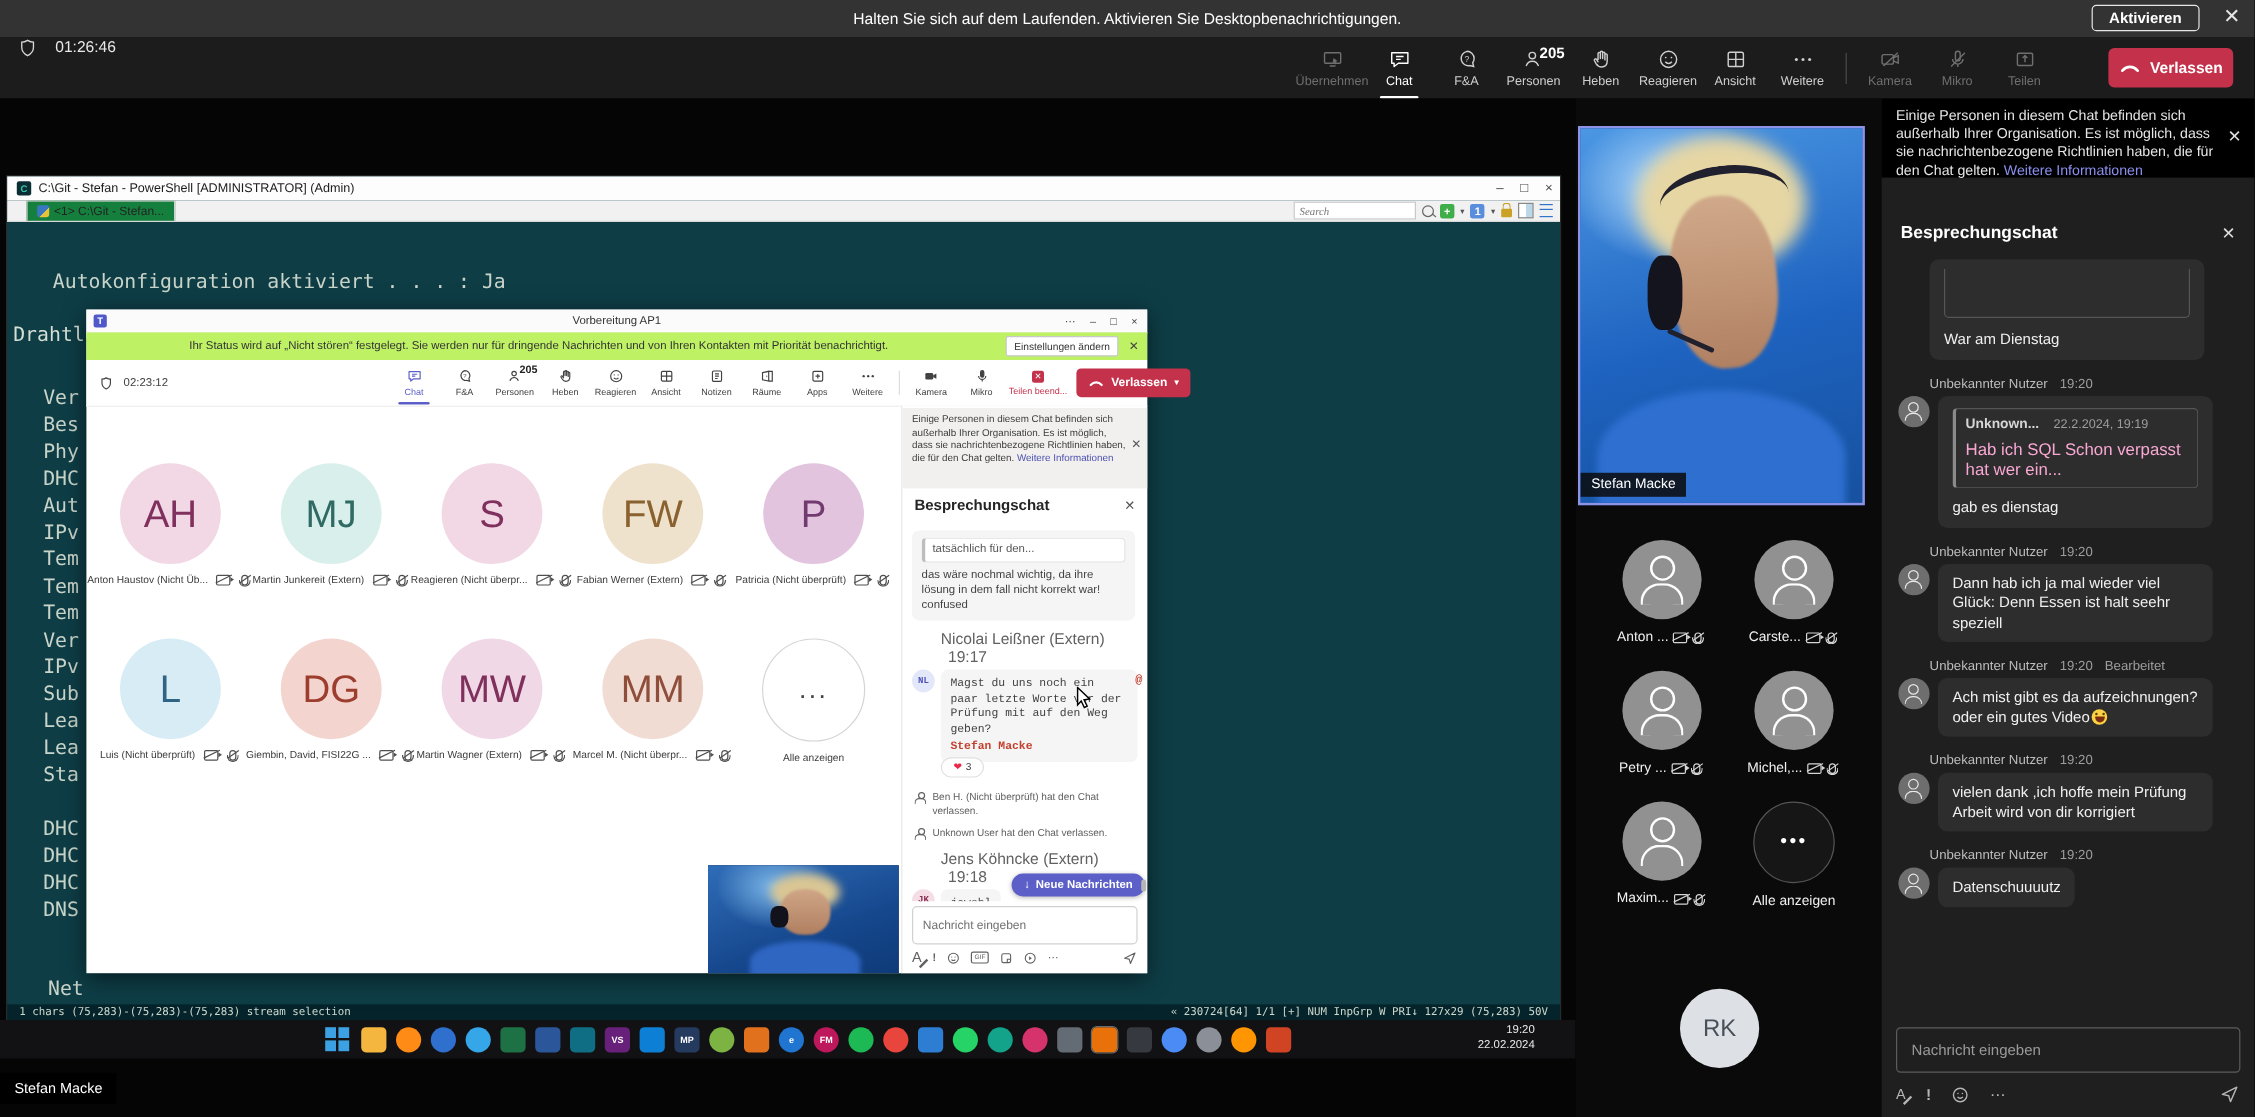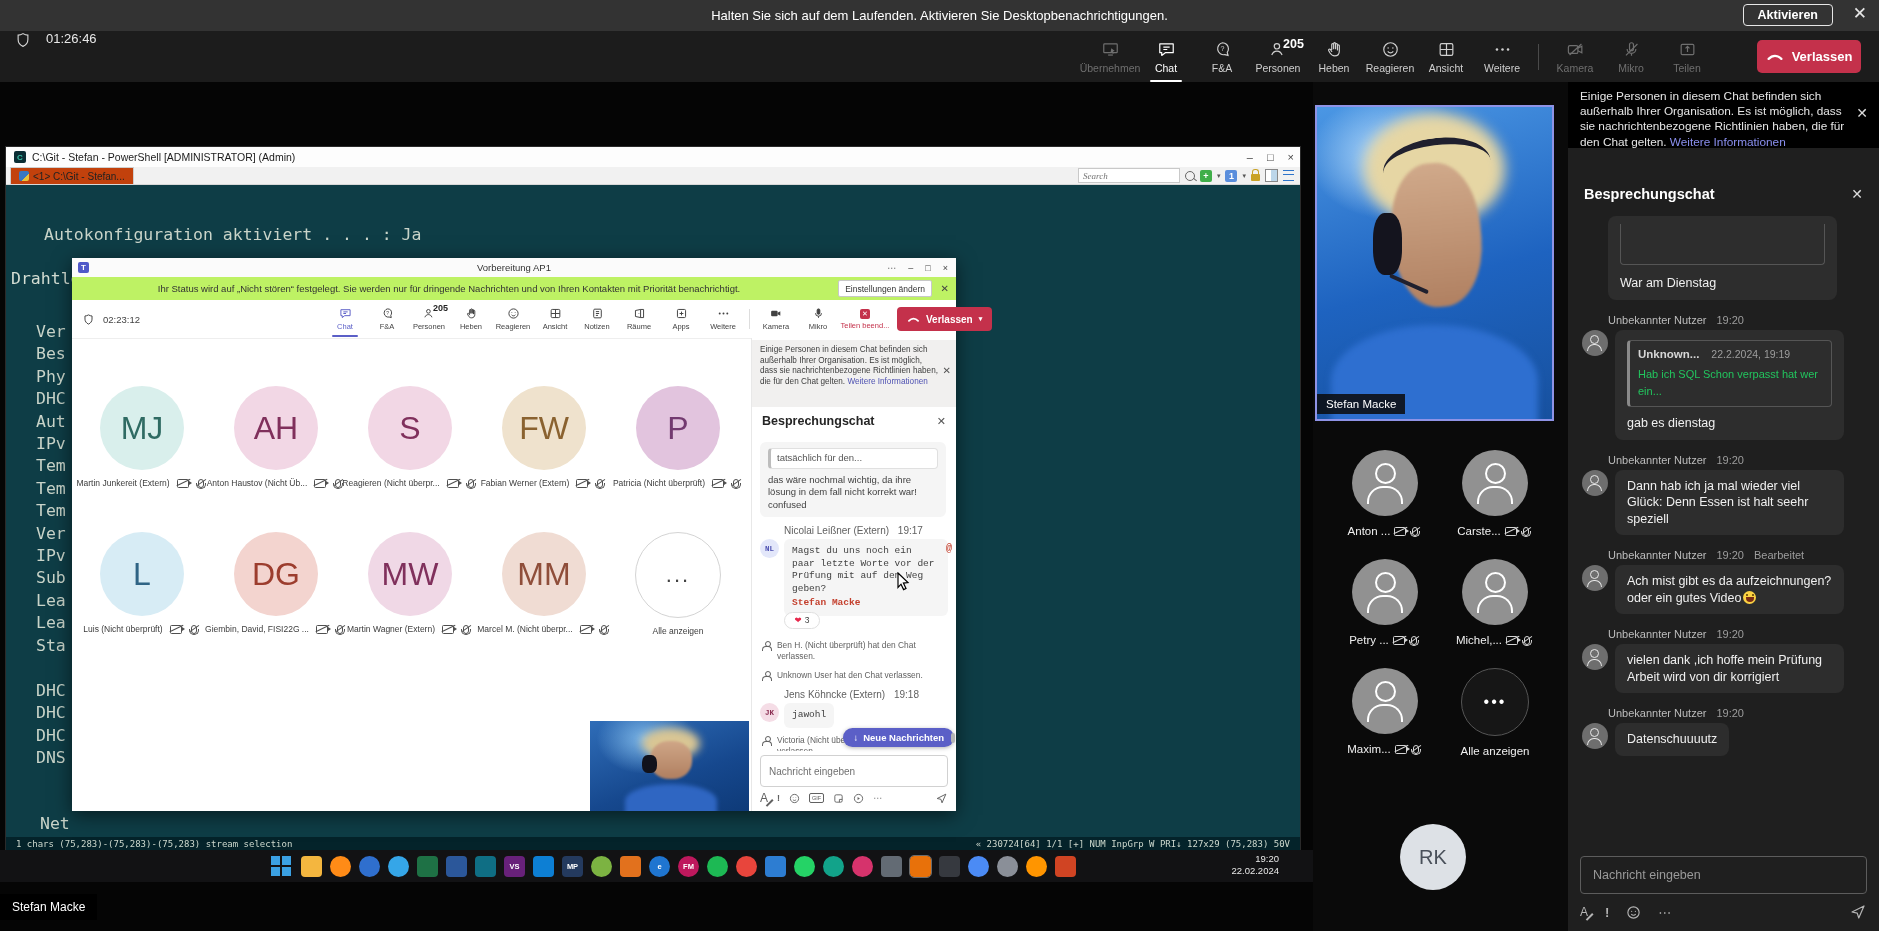--- a/index.html
+++ b/index.html
@@ -40,21 +40,21 @@
   
   .ps-win{position:absolute;left:6px;top:65px;width:1294px;height:703px;background:#0e3d46;
           box-shadow:0 0 0 1px #2a2a2a;}
   .ps-title{position:absolute;left:0;top:0;right:0;height:20px;background:#fdfdfd;display:flex;align-items:center;
             padding:0 8px;gap:6px;font-size:10.5px;color:#1b1b1b;}
   .ps-ico{width:12px;height:12px;background:#0b2e35;border-radius:2px;color:#39c2a7;font-size:8px;font-weight:bold;
           display:flex;align-items:center;justify-content:center;}
   .ps-ctrl{position:absolute;right:6px;top:0;height:20px;display:flex;gap:14px;align-items:center;color:#444;font-size:11px;}
   .ps-tabs{position:absolute;left:0;top:20px;right:0;height:17px;background:#f1f1f1;border-bottom:1px solid #d8d8d8;
            display:flex;align-items:center;}
-  .ps-tab{height:16px;margin-left:4px;background:#c2410c;border:1px solid #cfcfcf;border-bottom:none;
+  .ps-tab{height:16px;margin-left:16px;background:#15803d;border:1px solid #cfcfcf;border-bottom:none;
           display:flex;align-items:center;gap:4px;padding:0 8px;font-size:10px;color:#222;}
   .tab-ico{width:10px;height:10px;background:linear-gradient(135deg,#3a77c2 60%,#e8c23a 60%);border-radius:2px;}
   .ps-tools{position:absolute;right:6px;top:21px;height:15px;display:flex;align-items:center;gap:5px;}
   .ps-search{width:92px;height:13px;border:1px solid #c9c9c9;background:#fff;font-size:9px;font-style:italic;
              color:#777;padding:0 4px;font-family:"Liberation Serif",serif;}
   .mag{width:8px;height:8px;border:1.4px solid #666;border-radius:50%;position:relative;}
   .mag::after{content:"";position:absolute;left:7px;top:7px;width:4px;height:1.4px;background:#666;transform:rotate(40deg);}
   .mini-btn{width:12px;height:12px;border-radius:2px;color:#fff;font-size:9px;font-weight:bold;
             display:flex;align-items:center;justify-content:center;}
   .dd{color:#555;font-size:7px;}
@@ -160,21 +160,21 @@
   .ichat-banner a{color:#4f52b2;text-decoration:none;}
   .ichat-banner-x{position:absolute;right:5px;top:26px;color:#555;font-size:10px;cursor:pointer;}
   .ichat-head{position:absolute;left:0;top:70px;right:0;height:26px;display:flex;align-items:center;
               padding:0 10px;font-size:12.5px;font-weight:bold;color:#252525;}
   .ichat-head-x{position:absolute;right:10px;font-weight:normal;color:#555;font-size:11px;cursor:pointer;}
   .ichat-msgs{position:absolute;left:0;top:100px;right:0;bottom:60px;padding:4px 8px 0 8px;overflow:hidden;
               font-size:9.5px;color:#424242;}
   .ibubble{background:#f5f5f5;border-radius:6px;padding:6px 8px;line-height:12.5px;max-width:170px;}
   .iquote{background:#fff;border:1px solid #e0e0e0;border-left:3px solid #bdbdbd;border-radius:4px;
           padding:3px 6px;margin-bottom:5px;color:#555;}
-  .ihead{font-size:10px;color:#616161;margin:8px 0 3px 24px;}
+  .ihead{font-size:13px;color:#616161;margin:8px 0 3px 24px;}
   .irow{display:flex;gap:5px;position:relative;font-family:Liberation Mono, monospace;}
   .iav{width:19px;height:19px;border-radius:50%;font-size:7.5px;font-weight:bold;display:flex;flex:none;
        align-items:center;justify-content:center;}
   .imention{font-weight:bold;margin-top:2px;}
   .iat{position:absolute;right:-4px;top:4px;font-size:10px;font-weight:bold;}
   .ireact{position:relative;left:24px;top:-4px;width:34px;height:15px;background:#fff;border:1px solid #e0e0e0;
           border-radius:9px;display:flex;align-items:center;justify-content:center;gap:3px;font-size:8.5px;color:#424242;}
   .isys{display:flex;gap:5px;margin:7px 0 0 2px;color:#616161;line-height:11.5px;font-size:8.4px;}
   .sysico{width:10px;height:10px;flex:none;position:relative;margin-top:1px;}
   .sysico::before{content:"";position:absolute;left:2.5px;top:0;width:4px;height:4px;border:1.1px solid #616161;border-radius:50%;}
@@ -243,21 +243,21 @@
   .rav{width:26px;height:26px;border-radius:50%;background:#6e6e6e;position:relative;flex:none;}
   .rav.pg::before{content:"";position:absolute;left:50%;top:5px;width:7px;height:7px;margin-left:-4.6px;
                   border:1.6px solid #e8e8e8;border-radius:50%;}
   .rav.pg::after{content:"";position:absolute;left:50%;top:14.5px;width:13px;height:6px;margin-left:-7.6px;
                  border:1.6px solid #e8e8e8;border-bottom:none;border-radius:7px 7px 0 0;}
   .rbubble{background:#2d2d2d;border-radius:8px;padding:8px 12px;color:#f0f0f0;font-size:12.5px;
            line-height:16.5px;max-width:205px;}
   .rquote{border:1px solid #555;border-left:3px solid #8a8a8a;border-radius:4px;padding:5px 8px 7px;margin:2px 0 8px;}
   .rq-head{font-size:11.5px;color:#d6d6d6;font-weight:bold;}
   .rq-head span{font-weight:normal;color:#9d9d9d;font-size:10.5px;margin-left:12px;}
-  .rq-text{margin-top:4px;color:#22c55e;font-size:11px;}
+  .rq-text{margin-top:4px;color:#f9a8d4;font-size:14px;}
   .quote-cut{height:40px;border:1px solid #555;border-top:none;border-radius:0 0 4px 4px;margin:0 0 10px;}
   .topbubble{margin-top:2px;margin-left:26px;}
   .emoji{display:inline-block;width:13px;height:13px;border-radius:50%;background:#fcd242;position:relative;
          vertical-align:-2px;margin-left:2px;}
   .emoji::before{content:"";position:absolute;left:2.5px;top:3.5px;width:2px;height:2px;border-radius:50%;
                  background:#5a3a00;box-shadow:6px 0 0 #5a3a00;}
   .emoji::after{content:"";position:absolute;left:2.5px;top:6.5px;width:8px;height:4.5px;background:#7a2c15;
                 border-radius:0 0 8px 8px;}
   .cp-compose{position:absolute;left:12px;right:12px;bottom:10px;}
   .cp-compose input{width:100%;box-sizing:border-box;height:38px;background:transparent;border:1px solid #5c5c5c;
@@ -564,31 +564,31 @@
                 <path d="M3.5 9.5c5-5.5 12-5.5 17 0"></path>
               </svg>
             <span>Verlassen</span>
             <span style="font-size:7px">▾</span>
           </button>
         </div>
       </div>
 
       <div class="agrid">
         <div class="atile">
+            <div class="acircle" style="background: rgb(242, 215, 229); color: rgb(128, 48, 92);">AH</div>
+            <div class="aname">
+              <span>Anton Haustov (Nicht Üb...</span>
+              <span class="cam12"></span>
+              <span class="mic12"></span>
+            </div>
+          </div>
+          <div class="atile">
             <div class="acircle" style="background: rgb(217, 239, 236); color: rgb(47, 107, 99);">MJ</div>
             <div class="aname">
               <span>Martin Junkereit (Extern)</span>
-              <span class="cam12"></span>
-              <span class="mic12"></span>
-            </div>
-          </div>
-          <div class="atile">
-            <div class="acircle" style="background: rgb(242, 215, 229); color: rgb(128, 48, 92);">AH</div>
-            <div class="aname">
-              <span>Anton Haustov (Nicht Üb...</span>
               <span class="cam12"></span>
               <span class="mic12"></span>
             </div>
           </div>
           <div class="atile">
             <div class="acircle" style="background: rgb(242, 215, 229); color: rgb(128, 48, 92);">S</div>
             <div class="aname">
               <span>Reagieren (Nicht überpr...</span>
               <span class="cam12"></span>
               <span class="mic12"></span>

